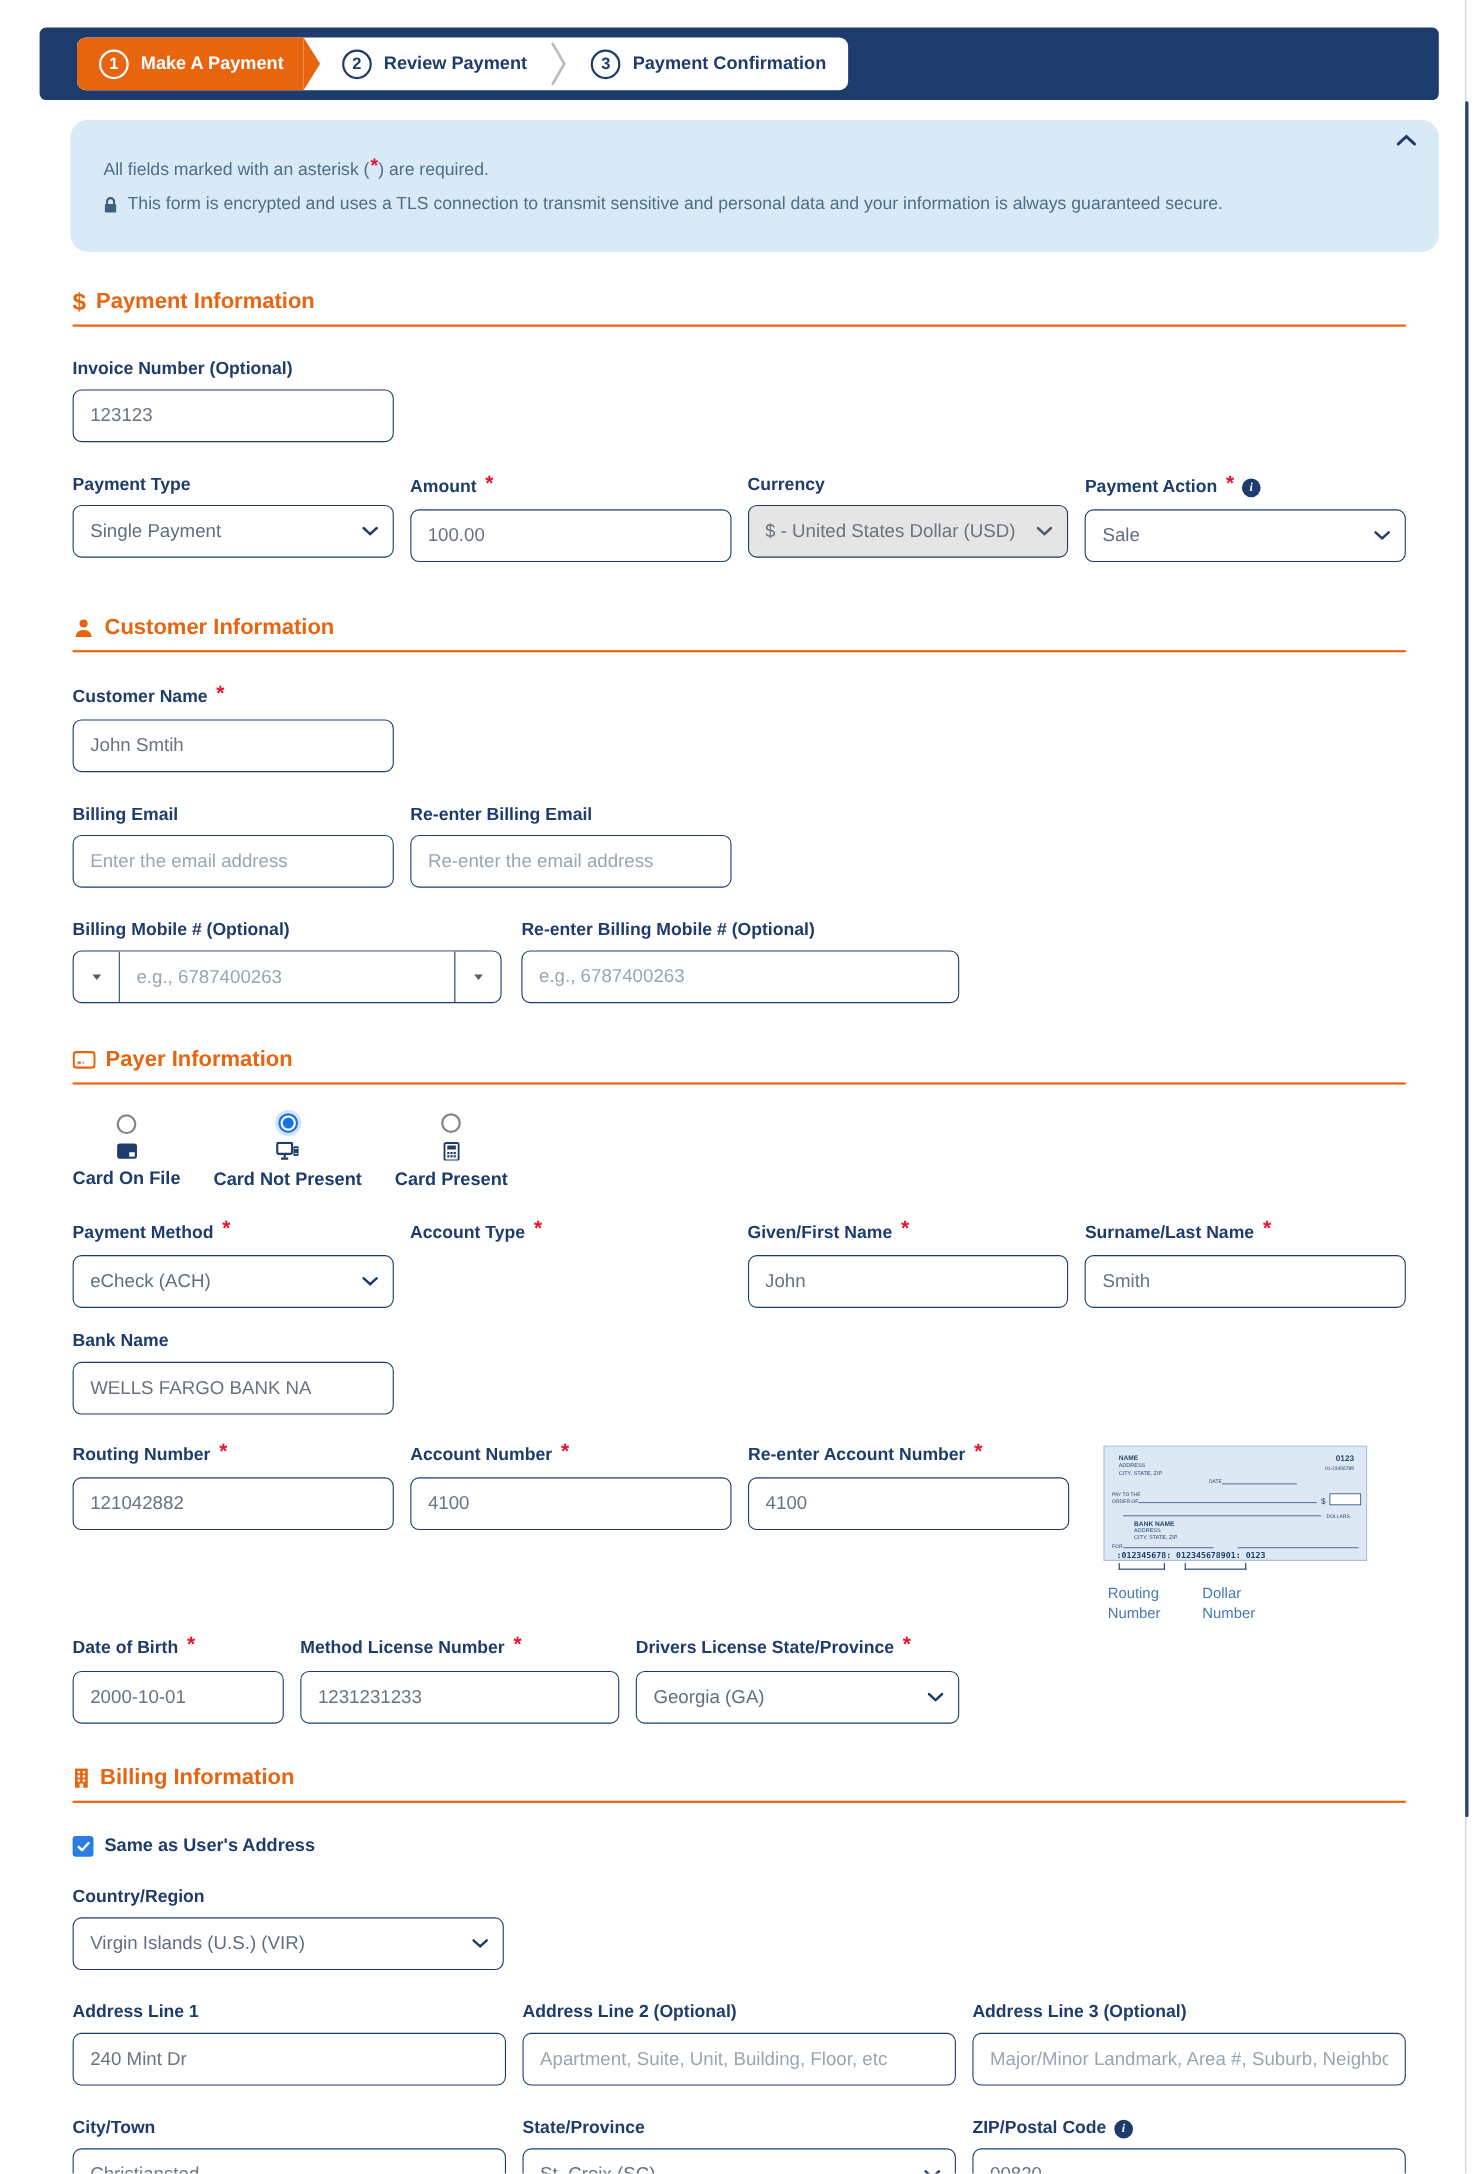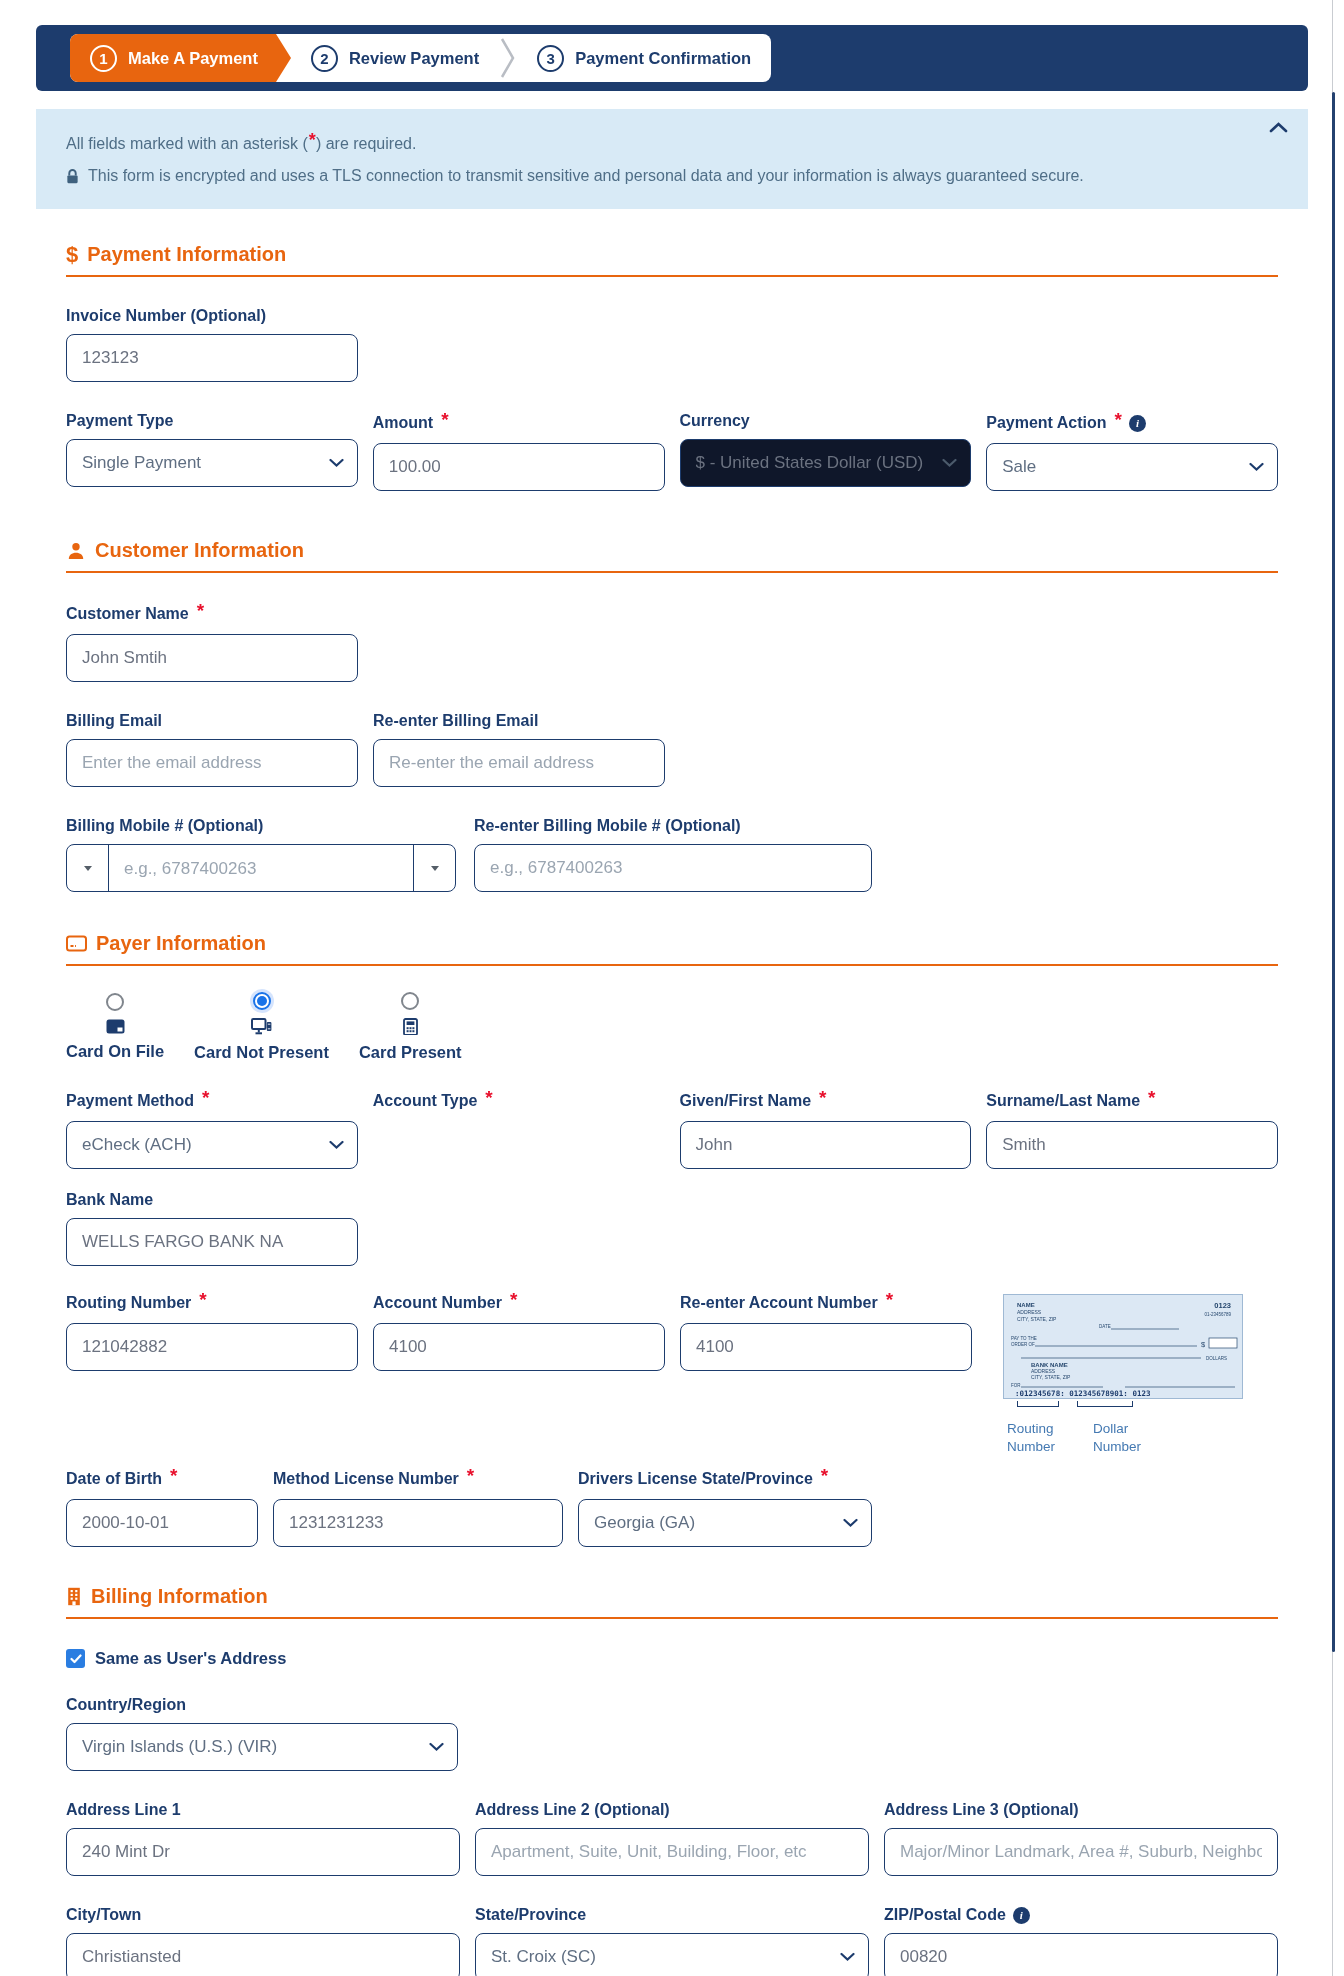--- a/index.html
+++ b/index.html
@@ -16,21 +16,21 @@
   .step-active-wrap { display:flex; align-items:center; }
   .step-active { background:#e8650f; border-radius:8px 0 0 8px; height:48px; display:flex; align-items:center; gap:11px; padding:0 18px 0 20px; color:#fff; cursor:pointer; }
   .step-arrow { width:0; height:0; border-top:24px solid transparent; border-bottom:24px solid transparent; border-left:15px solid #e8650f; }
   .step { display:flex; align-items:center; gap:11px; padding:0 20px; color:#1d3c6d; cursor:pointer; }
   .step-circle { width:27px; height:27px; border-radius:50%; border:2px solid currentColor; display:flex; align-items:center; justify-content:center; font-weight:700; font-size:15px; flex:0 0 auto; }
   .step-label { font-weight:600; font-size:16.5px; white-space:nowrap; }
   .step-active .step-label { font-weight:700; }
   .step-sep { margin:0 1px; display:flex; }
 
   
-  .banner { position:relative; margin-top:18px; background:#d8eaf6; border-radius:0; padding:24px 30px; color:#4f6e87; font-size:16px; }
+  .banner { position:relative; margin-top:18px; background:#d8eaf6; border-radius:16px; padding:34px 30px; color:#4f6e87; font-size:16px;margin-left:28px; }
   .banner .line2 { margin-top:13px; display:flex; align-items:center; gap:9px; }
   .banner .req { font-size:18px; }
   .collapse-btn { position:absolute; top:13px; right:20px; cursor:pointer; line-height:0; }
 
   
   .content { padding:0 30px; }
   .sec-head { display:flex; align-items:center; gap:9px; border-bottom:2px solid #e8650f; padding-bottom:9px; color:#e8650f; }
   .sec-head .sec-title { font-size:20px; font-weight:700; }
   .sec-head .dollar-glyph { font-size:22px; font-weight:700; line-height:1; }
   .mt-34{margin-top:34px;} .mt-40{margin-top:40px;} .mt-48{margin-top:48px;}
@@ -39,21 +39,21 @@
   .row { display:flex; gap:15px; margin-top:30px; align-items:flex-start; }
   .row.tight { margin-top:28px; }
   .field label { display:flex; align-items:center; gap:7px; color:#1d3c6d; font-weight:700; font-size:16px; margin-bottom:9px; white-space:nowrap; }
   .req { color:#e8112d; font-weight:700; font-size:19px; position:relative; top:-3px; margin-left:1px; }
   .w1 { width:292px; } .w390{width:390px;} .w398{width:398px;} .w392{width:392px;}
   .w192{width:192px;} .w290{width:290px;} .w294{width:294px;} .w397{width:397px;}
   .tb { width:100%; height:48px; border:1.5px solid #1d3c6d; border-radius:8px; padding:0 15px; font-family:"Liberation Sans",sans-serif; font-size:17px; color:#6b7280; background:#fff; outline:none; }
   .tb::placeholder { color:#9aa5b1; opacity:1; }
   .sel { position:relative; width:100%; height:48px; border:1.5px solid #1d3c6d; border-radius:8px; background:#fff; display:flex; align-items:center; padding:0 38px 0 15px; font-size:17px; color:#5f6e82; cursor:pointer; }
   .sel svg { position:absolute; right:13px; top:50%; transform:translateY(-50%); }
-  .sel.disabled { background:#0f172a; color:#6b7280; }
+  .sel.disabled { background:#e5e5e5; color:#6b7280; }
   .sel span { white-space:nowrap; overflow:hidden; text-overflow:ellipsis; }
 
   
   .phone-group { display:flex; width:100%; height:48px; border:1.5px solid #1d3c6d; border-radius:8px; background:#fff; overflow:hidden; }
   .phone-dd { width:42px; flex:0 0 auto; display:flex; align-items:center; justify-content:center; cursor:pointer; }
   .phone-dd.left { border-right:1.5px solid #1d3c6d; }
   .phone-dd.right { border-left:1.5px solid #1d3c6d; }
   .caret-down { width:0; height:0; border-left:4.5px solid transparent; border-right:4.5px solid transparent; border-top:5.5px solid #555e68; }
   .phone-group .tb { border:none; border-radius:0; flex:1 1 auto; }
 

